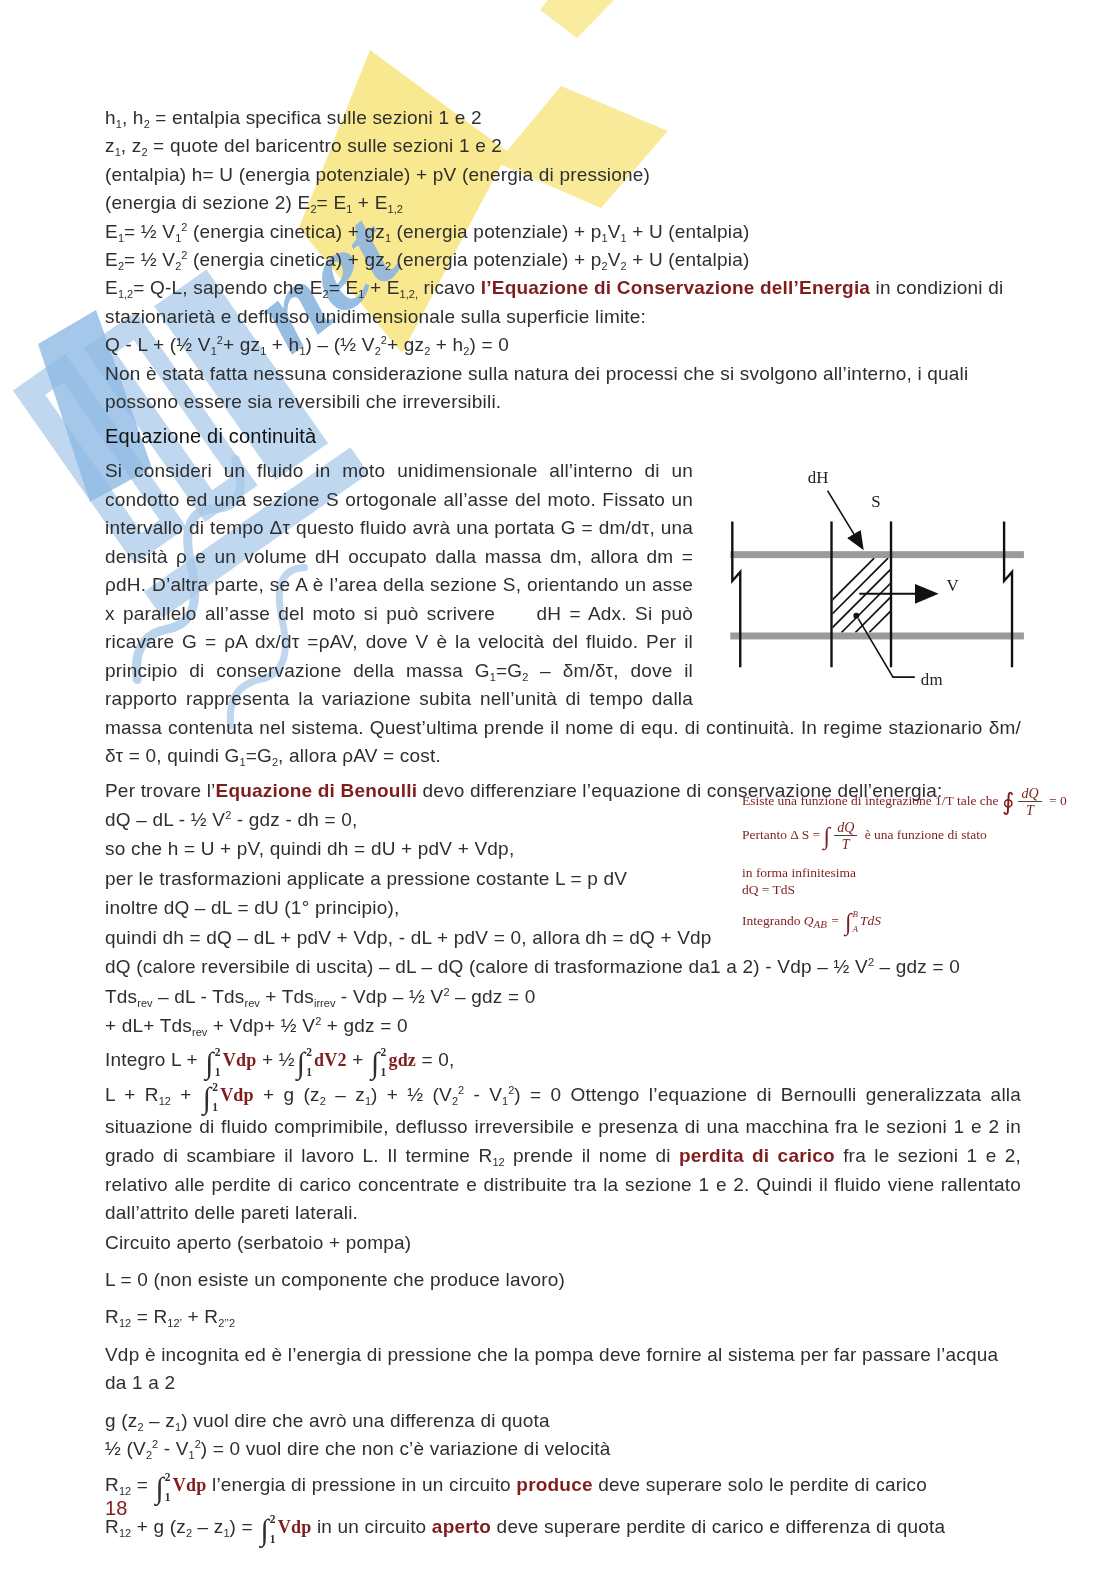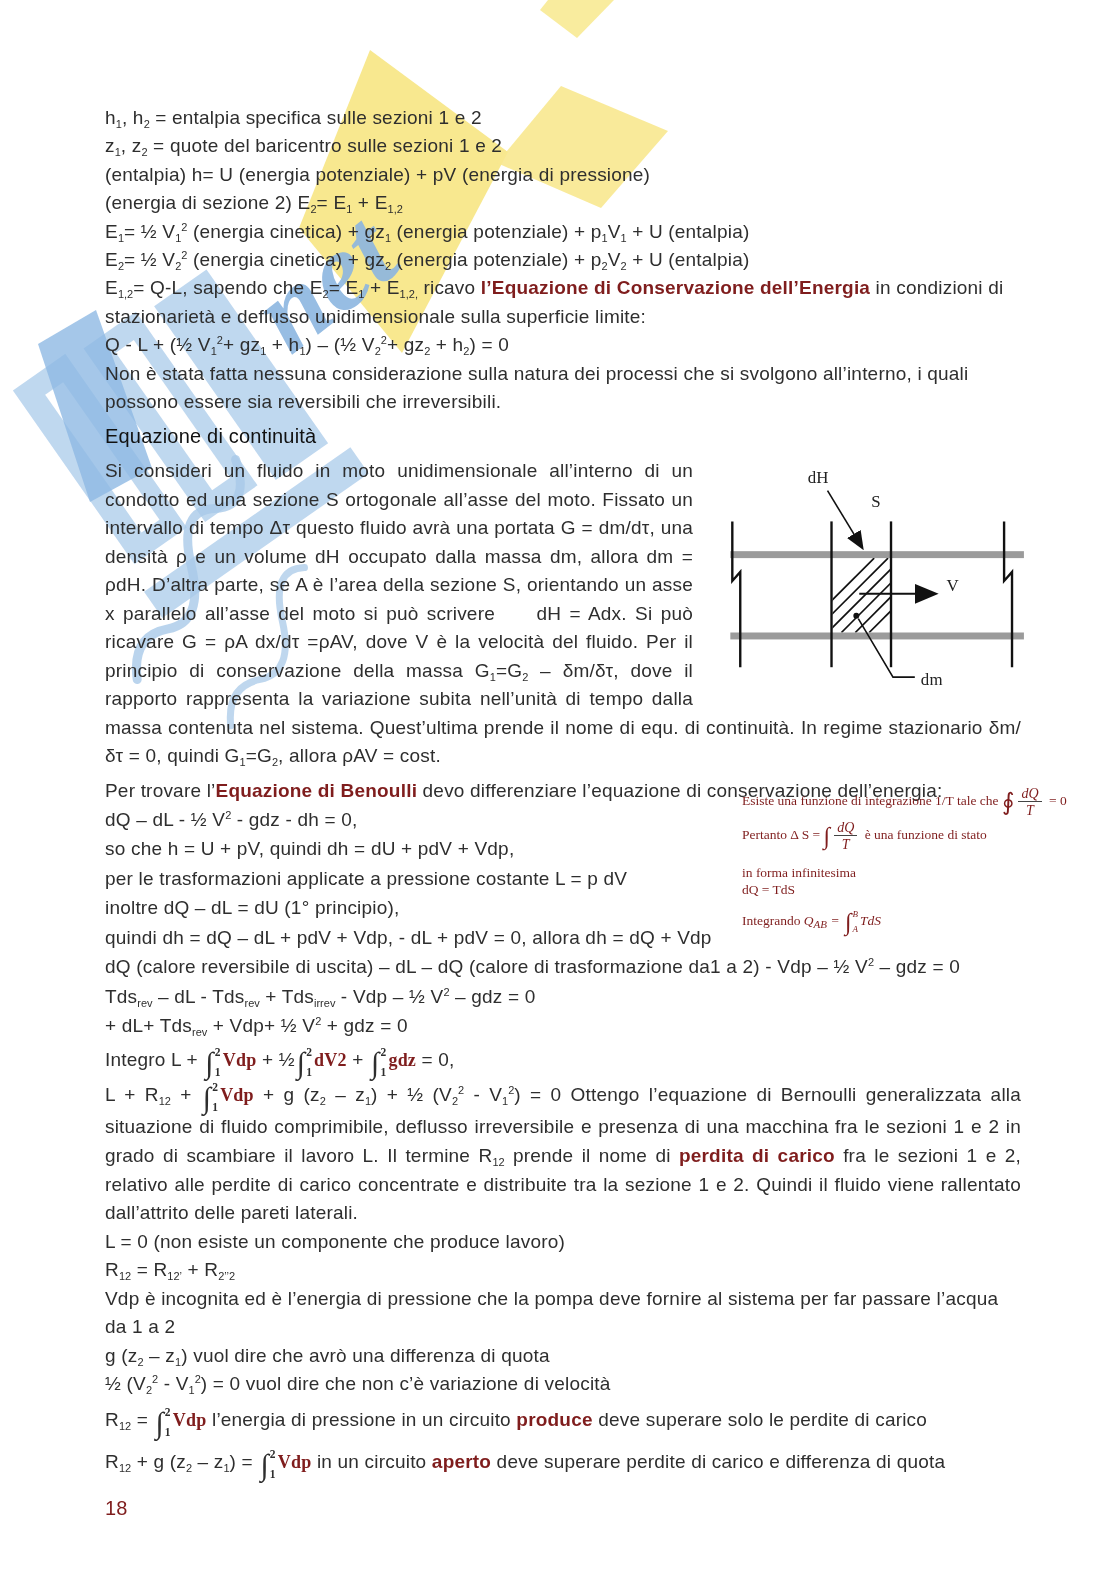--- a/index.html
+++ b/index.html
@@ -22,21 +22,21 @@
   .fig {
     float:right; width:380px; height:244px;
     margin:-8px -62px 6px 10px;
   }
   .bern-intro { margin-top:5px; line-height:29px; }
   .deriv .line { line-height:29.5px; }
   .deriv .line.tall { line-height:38px; }
   .result { text-align:justify; line-height:28.6px; margin-top:2px; }
   .circ { line-height:29px; }
   .open .line { line-height:28.5px; }
-  .open .line.sp { }
+  .open .line.sp { margin-top:9px; }
   .open .line.tall { line-height:41px; }
   
   .intw { display:inline-flex; align-items:center; vertical-align:-7px; margin:0 2px; }
   .intw .bigop { font-size:30px; line-height:1; }
   .bigop { font-family:"Liberation Serif", serif; font-weight:bold; }
   .intw .lims {
     display:inline-flex; flex-direction:column; justify-content:space-between;
     height:31px; font-size:11.5px; line-height:1;
     font-family:"Liberation Serif", serif; font-weight:bold; margin-left:1px;
   }
@@ -186,20 +186,21 @@
     </div>
 
     <div class="result">L + R<sub>12</sub> + <span class="intw">
           <span class="bigop">∫</span>
           <span class="lims">
             <span>2</span>
             <span>1</span>
           </span>
         </span><b class="sf">Vdp</b> + g (z<sub>2</sub> – z<sub>1</sub>) + ½ (V<sub>2</sub><sup>2</sup> - V<sub>1</sub><sup>2</sup>) = 0 Ottengo l’equazione di Bernoulli generalizzata alla situazione di fluido comprimibile, deflusso irreversibile e presenza di una macchina fra le sezioni 1 e 2 in grado di scambiare il lavoro L. Il termine R<sub>12</sub> prende il nome di <b>perdita di carico</b> fra le sezioni 1 e 2, relativo alle perdite di carico concentrate e distribuite tra la sezione 1 e 2. Quindi il fluido viene rallentato dall’attrito delle pareti laterali.</div>
 
+    <div class="line circ">Circuito aperto (serbatoio + pompa)</div>
 
     <div class="open">
       <div class="line sp">L = 0 (non esiste un componente che produce lavoro)</div>
       <div class="line sp">R<sub>12</sub> = R<sub>12’</sub> + R<sub>2’’2</sub></div>
       <div class="line sp">Vdp è incognita ed è l’energia di pressione che la pompa deve fornire al sistema per far passare l’acqua da 1 a 2</div>
       <div class="line sp">g (z<sub>2</sub> – z<sub>1</sub>) vuol dire che avrò una differenza di quota</div>
       <div class="line">½ (V<sub>2</sub><sup>2</sup> - V<sub>1</sub><sup>2</sup>) = 0 vuol dire che non c’è variazione di velocità</div>
       <div class="line tall">R<sub>12</sub> = <span class="intw">
             <span class="bigop">∫</span>
             <span class="lims">

